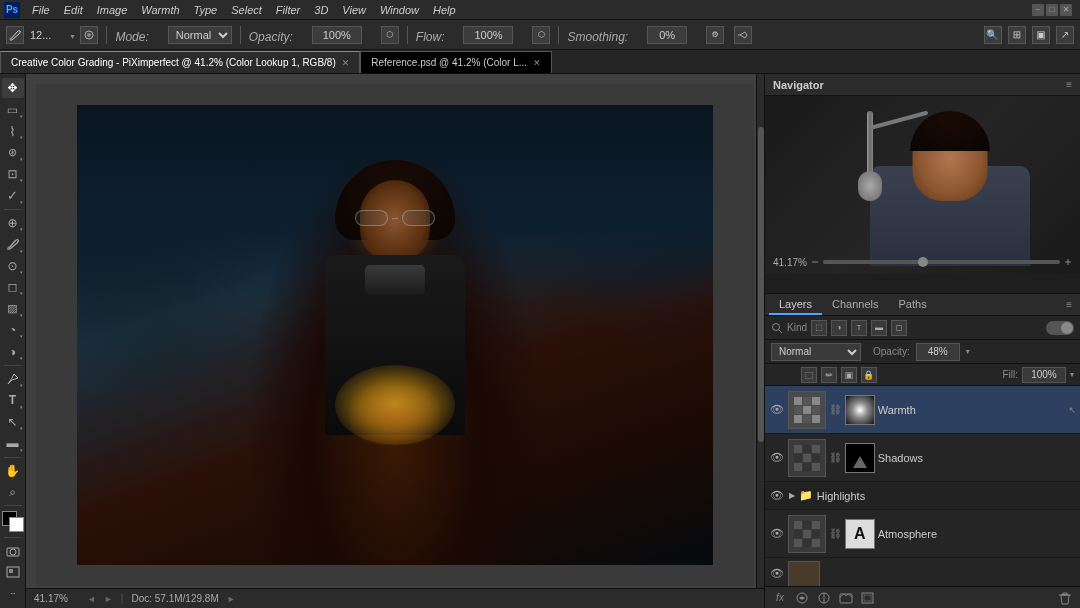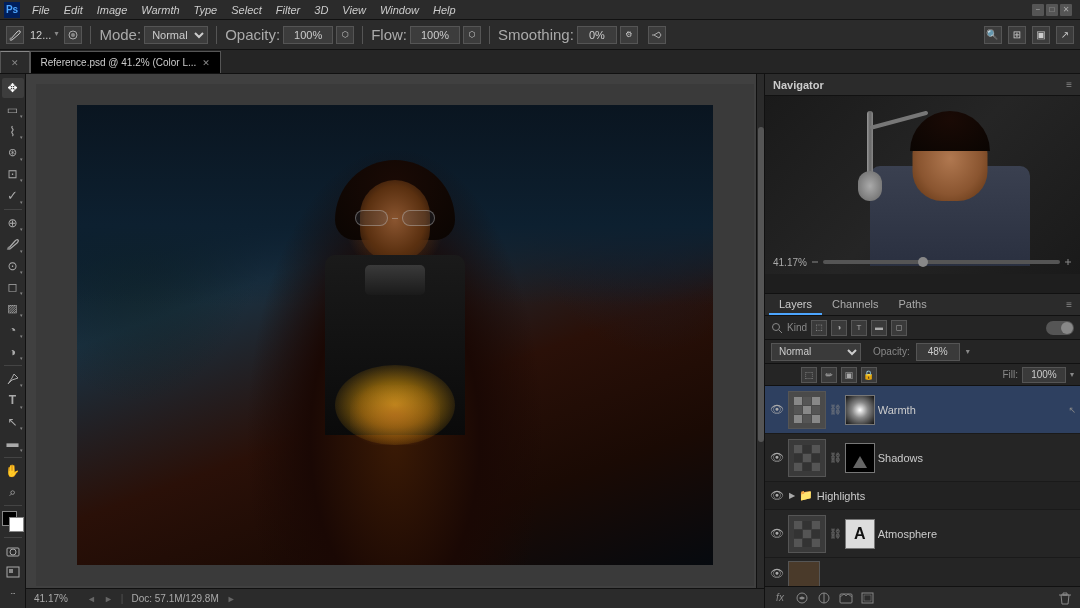--- a/index.html
+++ b/index.html
@@ -37,24 +37,24 @@
     #options-bar {
       height: 30px;
       background: #2b2b2b;
       display: flex;
       align-items: center;
       padding: 0 6px;
       gap: 6px;
       border-bottom: 1px solid #111;
     }
     .options-item {
-      display: flex; align-items: flex-start; gap: 3px;
+      display: flex; align-items: flex-end; gap: 19px;
       font-size: 11px; color: #ccc;
     }
-    .options-label { color: #aaa; font-size: 15px; }
+    .options-label { color: #aaa; font-size: 12px; font-style: italic; }
     .options-select {
       background: #3c3c3c; border: 1px solid #555; color: #ccc;
       font-size: 11px; padding: 1px 3px; height: 18px;
     }
     .options-input {
       background: #3c3c3c; border: 1px solid #555; color: #ccc;
       font-size: 11px; padding: 1px 3px; height: 18px; width: 50px; text-align: center;
     }
     .options-divider {
       width: 1px; height: 18px; background: #555; margin: 0 2px;
@@ -508,20 +508,21 @@
   <div style="flex:1"></div>
 
   <div class="tool-icon-btn">🔍</div>
   <div class="tool-icon-btn">⊞</div>
   <div class="tool-icon-btn">▣</div>
   <div class="tool-icon-btn">↗</div>
 </div>
 
 <div id="tab-bar">
   <div class="tab active">
+    <span style="font-size:10px;">Creative Color Grading - PiXimperfect @ 41.2% (Color Lookup 1, RGB/8)</span>
     <span class="tab-close">✕</span>
   </div>
   <div class="tab">
     <span style="font-size:10px;">Reference.psd @ 41.2% (Color L...</span>
     <span class="tab-close">✕</span>
   </div>
 </div>
 
 <div id="main-layout">
 

